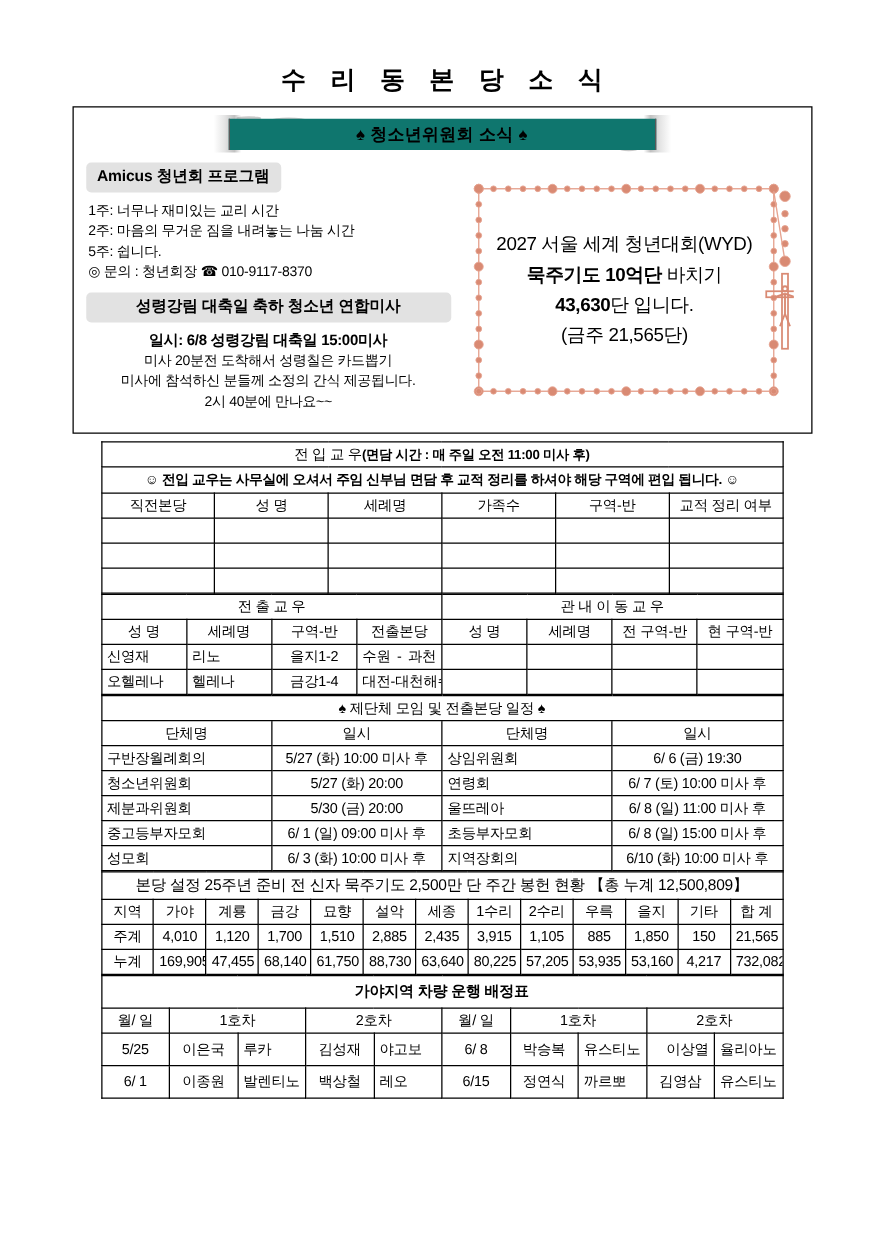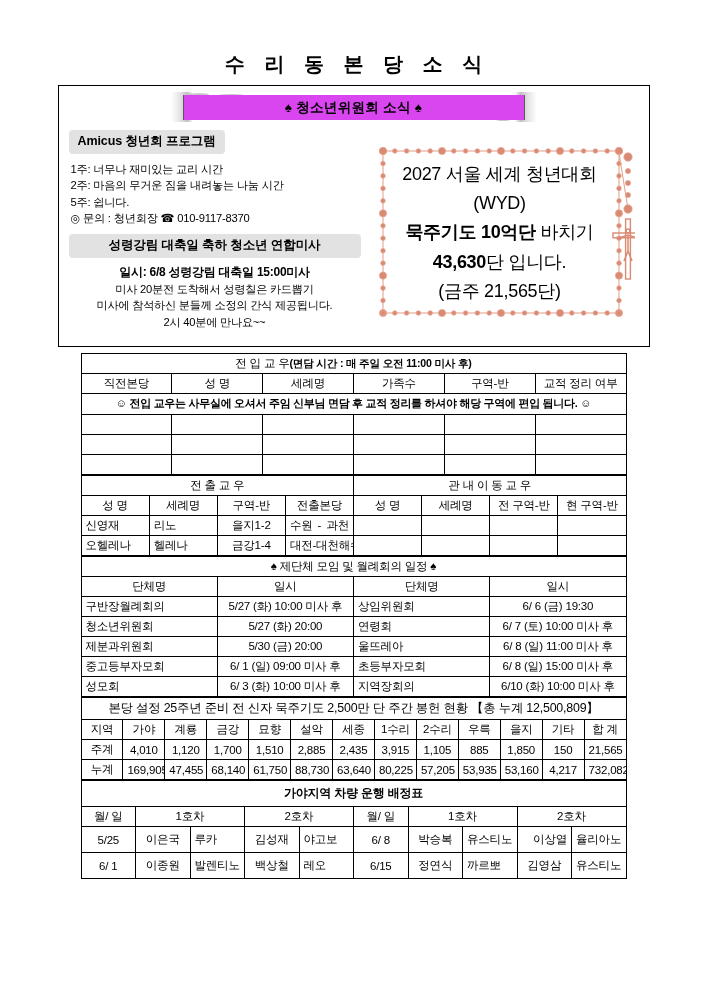--- a/index.html
+++ b/index.html
@@ -45,21 +45,21 @@
     position: absolute; height: 30px; width: 22px; top: 0;
     background: linear-gradient(to right, #ffffff 0%, #cfcfcf 40%, #8e8e8e 75%, #ffffff 100%);
     opacity: .55;
   }
   .banner-shadow-l { left: -4px; }
   .banner-shadow-r { right: -4px; transform: scaleX(-1); }
   .banner-box {
     position: absolute; left: 8px; right: 8px; top: 3px; bottom: 2px;
     border-left: 1.4px solid #5a5a5a;
     border-right: 1.4px solid #5a5a5a;
-    background: #d946ef;
+    background: #0f766e;
     display: flex; align-items: center; justify-content: center;
   }
   .banner-box .txt { font-size: 13.5px; font-weight: bold; letter-spacing: .3px; }
   .smudge { position: absolute; background: #9a9a9a; border-radius: 50%; opacity: .55; }
   .smudge.a { width: 20px; height: 3px; left: 14px; top: 1px; }
   .smudge.b { width: 28px; height: 4px; left: 42px; top: 2px; }
   .smudge.c { width: 60px; height: 3px; right: 42px; bottom: 2px; }
   .smudge.d { width: 16px; height: 4px; right: 22px; bottom: 1px; }
 
   
@@ -88,21 +88,21 @@
   .rosary {
     position: relative;
     width: 266px;
     height: 186px;
     margin: 9px 0 0 8px;
   }
   .rosary-inner {
     position: absolute; left: 14px; right: 18px; top: 12px; bottom: 10px;
     display: flex; flex-direction: column; align-items: center; justify-content: center;
     text-align: center;
-    font-size: 18px;
+    font-size: 15px;
     line-height: 1.62;
     letter-spacing: -.3px;
   }
   .rosary-inner b { font-weight: bold; }
   .rosary svg { position: absolute; left: 0; top: 0; }
 
   
   table.t {
     width: 546px;
     margin: 0 auto;
@@ -279,29 +279,29 @@
   </div>
 
   <table class="t" style="margin-top:6px;">
     <tbody>
         <tr>
       <td class="outer-l outer-r sect-title" colspan="6" style="border-top:1.6px solid #000;">
         <span>전  입  교  우</span><span class="sect-sub">(면담 시간 : 매 주일 오전 11:00 미사 후)</span>
       </td>
     </tr>
     <tr>
+      <td class="outer-l outer-r" colspan="6" style="border-top:none; font-size:11px; font-weight:bold; letter-spacing:-.3px; padding-bottom:3px;">☺ 전입 교우는 사무실에 오셔서 주임 신부님 면담 후 교적 정리를 하셔야 해당 구역에 편입 됩니다. ☺</td>
+    </tr>
+    <tr>
       <td class="outer-l hdr" style="width:132px;">직전본당</td>
       <td class="hdr" style="width:80px;">성 명</td>
       <td class="hdr" style="width:85px;">세례명</td>
       <td class="hdr" style="width:120px;">가족수</td>
       <td class="hdr" style="width:90px;">구역-반</td>
       <td class="outer-r hdr">교적 정리 여부</td>
-    </tr>
-    <tr>
-      <td class="outer-l outer-r" colspan="6" style="border-top:none; font-size:11px; font-weight:bold; letter-spacing:-.3px; padding-bottom:3px;">☺ 전입 교우는 사무실에 오셔서 주임 신부님 면담 후 교적 정리를 하셔야 해당 구역에 편입 됩니다. ☺</td>
     </tr>
     <tr class="blankrow">
       <td class="outer-l"></td>
       <td></td>
       <td></td>
       <td></td>
       <td></td>
       <td class="outer-r"></td>
     </tr>
     <tr class="blankrow">
@@ -358,21 +358,21 @@
       <td></td>
       <td></td>
       <td class="outer-r"></td>
     </tr>
   </tbody>
     </table>
 
   <table class="t">
     <tbody>
         <tr>
-      <td class="outer-l outer-r sect-title" colspan="4">♠ 제단체 모임 및 월례회의 일정 ♠</td>
+      <td class="outer-l outer-r sect-title" colspan="4">♠ 제단체 모임 및 전출본당 일정 ♠</td>
     </tr>
     <tr>
       <td class="outer-l hdr" style="width:130px;">단체명</td>
       <td class="hdr" style="width:166px;">일시</td>
       <td class="hdr" style="width:128px;">단체명</td>
       <td class="outer-r hdr">일시</td>
     </tr>
     <tr>
       <td class="outer-l jt">구반장월례회의</td>
       <td class="lft">5/27 (화) 10:00 미사 후</td>

